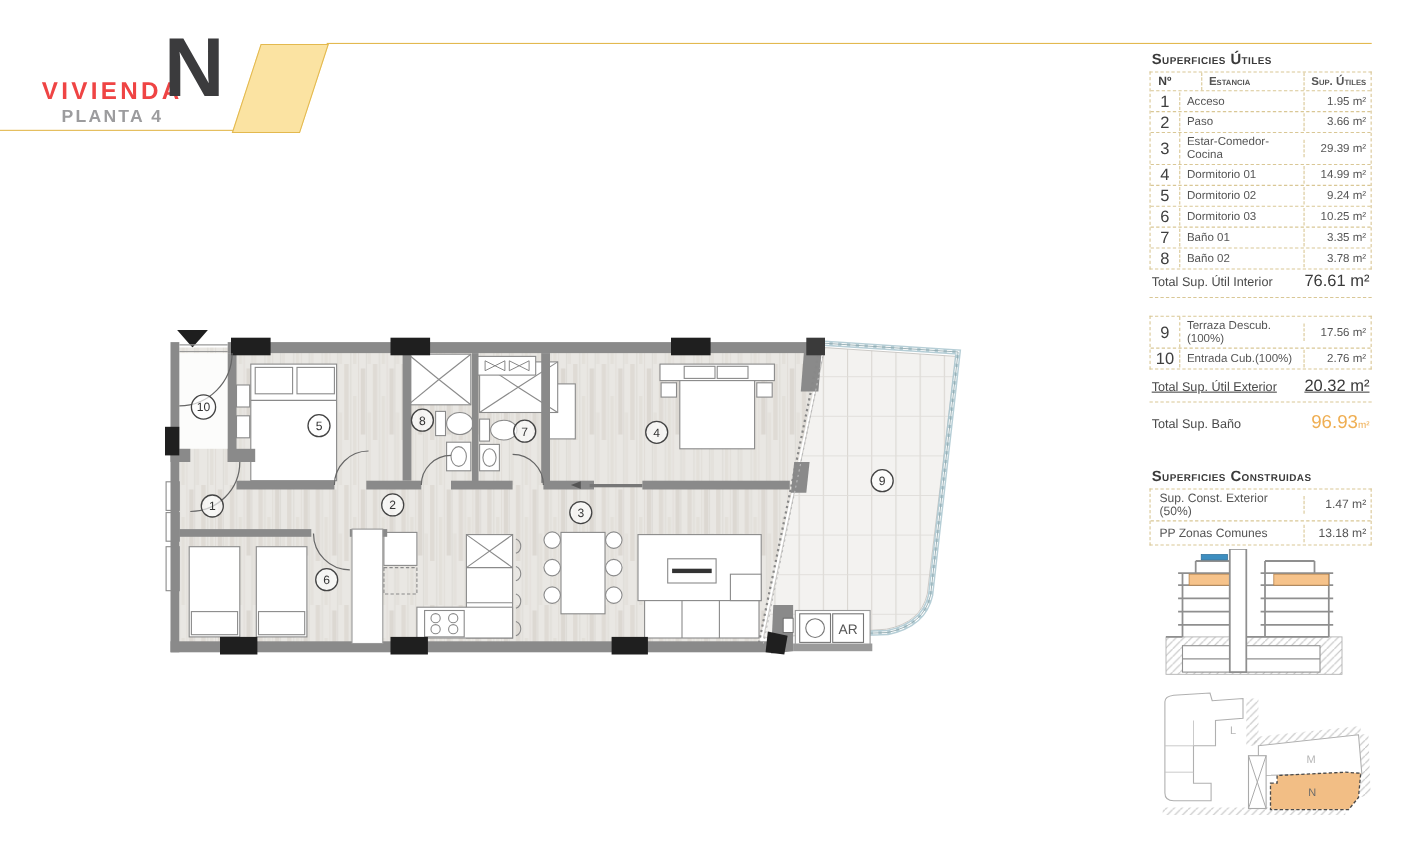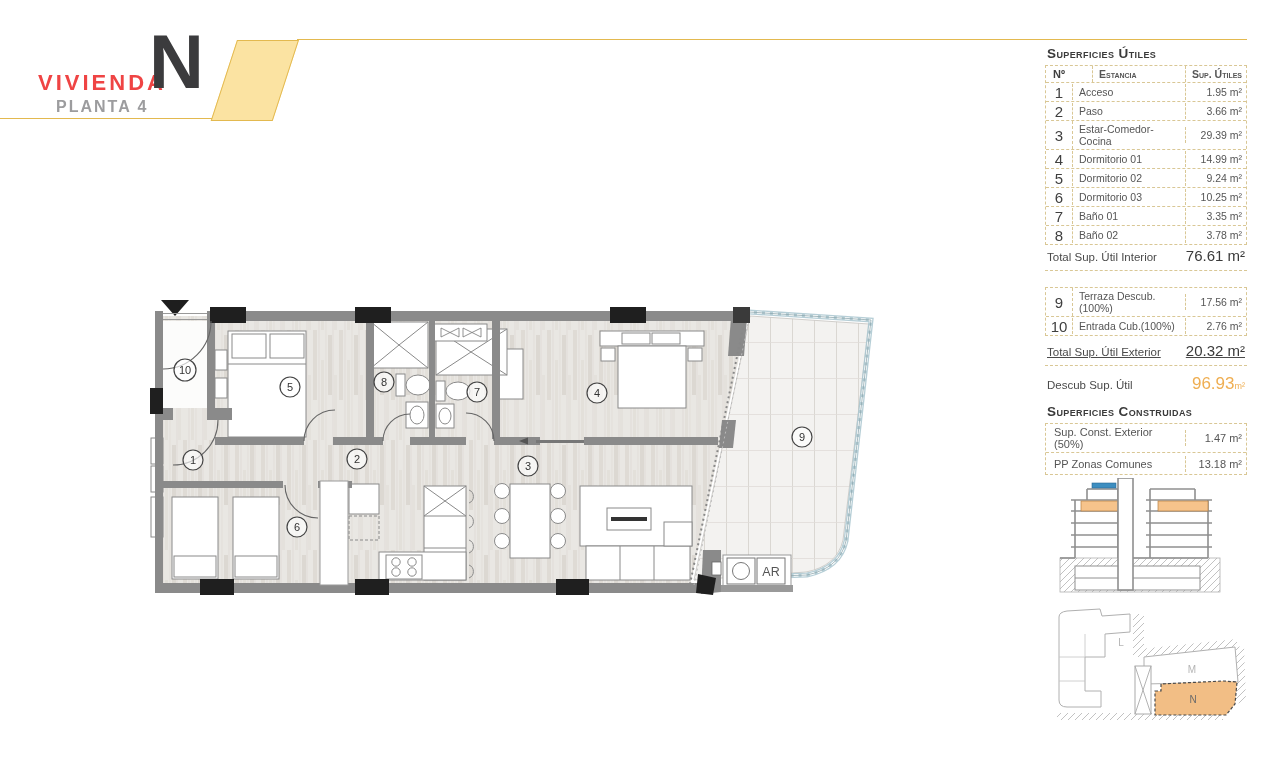--- a/index.html
+++ b/index.html
@@ -39,21 +39,21 @@
   .tbl3 .cname{border-left:none;padding-left:8px;font-size:11px;min-height:17px;display:flex;align-items:center;}
   .tbl3 .carea{font-size:11px;}
   .total-row{display:flex;justify-content:space-between;align-items:baseline;
              padding:2px 2px 6px 2px;border-bottom:1px dashed #d9c795;}
   .total-label{font-size:11.5px;color:#4a4a4a;}
   .total-value{font-size:15px;color:#3a3a3a;}
   .total-orange .total-value{font-size:17px;color:#efae52;}
   .total-orange{border-bottom:none;}
   .unit-small{font-size:9px;}
   .mt12{margin-top:0;} .mt16{margin-top:16px;} .mt10{margin-top:4px;text-decoration:underline;}
-  .mt6{margin-top:6px;} .mt14{margin-top:4px;} .mt4{margin-top:4px;}
+  .mt6{margin-top:6px;} .mt14{margin-top:25px;} .mt4{margin-top:4px;}
   .sep-after{border-bottom:1px dashed #d9c795;}
   .diagram{display:block;margin-top:3px;}
 
   
   .plan-svg{position:absolute;left:0;top:0;}
   svg text{font-family:"Liberation Sans",sans-serif;}
 </style>
 </head>
 <body>
 
@@ -344,21 +344,21 @@
         <div class="carea">2.76 m²</div>
       </div>
   </div>
 
   <div class="total-row mt10">
     <span class="total-label">Total Sup. Útil Exterior</span>
     <span class="total-value">20.32 m²</span>
   </div>
 
   <div class="total-row total-orange mt6">
-    <span class="total-label">Descub Sup. Útil</span>
+    <span class="total-label">Total Sup. Baño</span>
     <span class="total-value"><span>96.93</span><span class="unit-small">m²</span></span>
   </div>
 
   <div class="sec-heading mt14">Superficies Construidas</div>
 
   <div class="tbl tbl3 mt4">
     <div class="trow">
         <div class="cname">Sup. Const. Exterior (50%)</div>
         <div class="carea">1.47 m²</div>
       </div>

